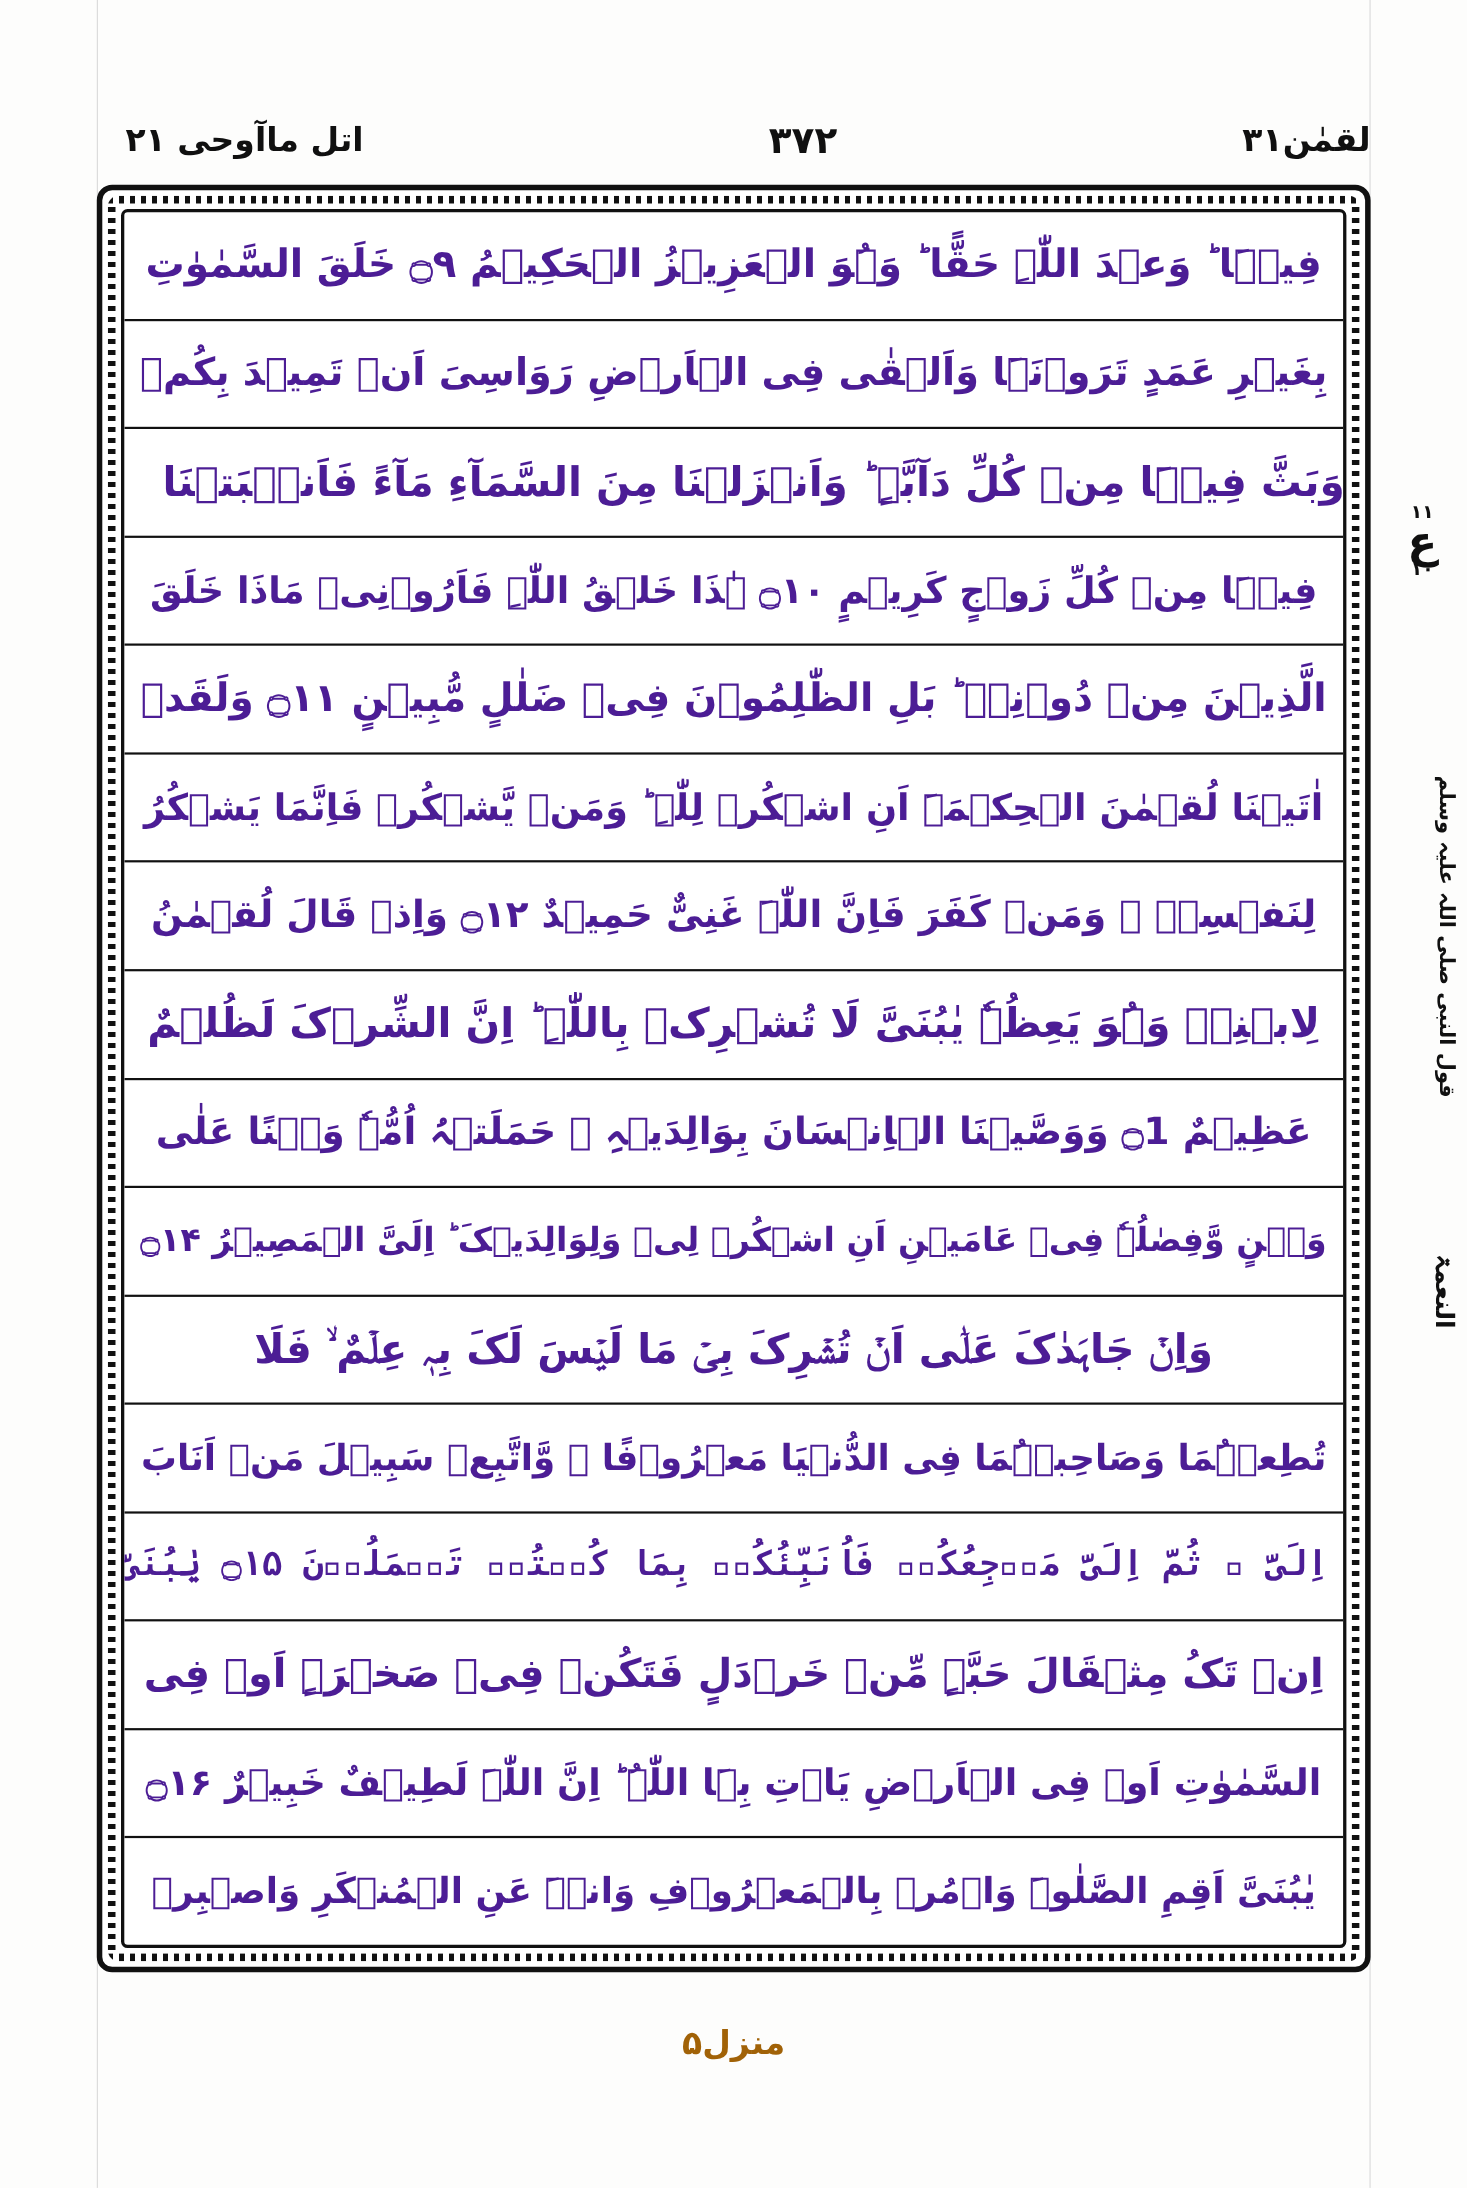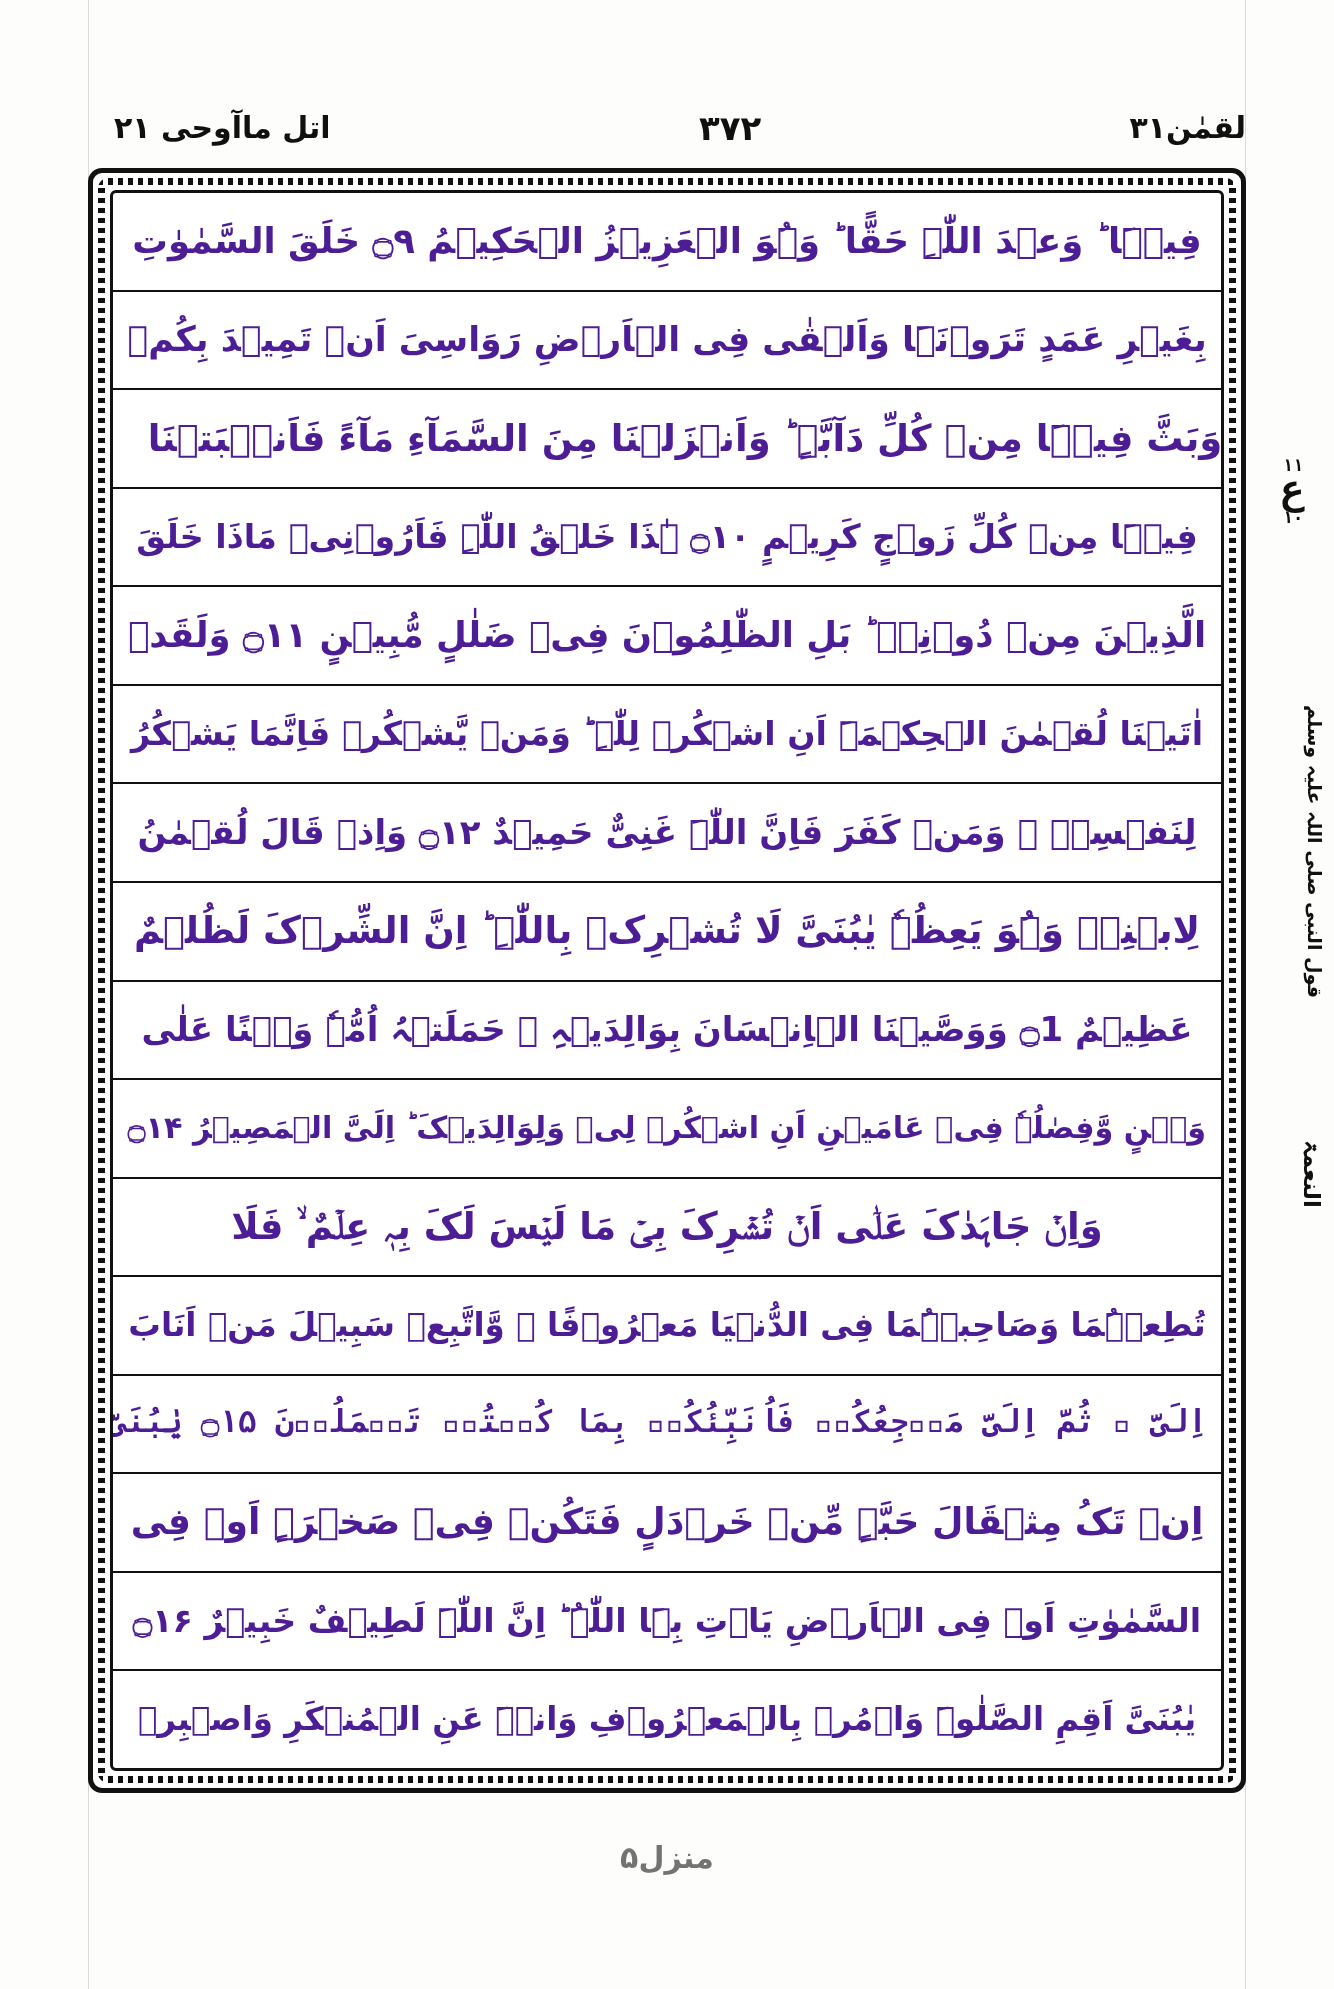--- a/index.html
+++ b/index.html
@@ -140,21 +140,20 @@
   }
   .ruku-mark {
     position: absolute;
     right: 10px;
     width: 62px;
     direction: rtl;
     text-align: center;
     font-weight: 700;
     color: #101010;
     line-height: 1.05;
-    font-family: Liberation Mono, monospace;
   }
   .ruku-mark .ruku-top    { font-size: 17px; display: block; }
   .ruku-mark .ruku-glyph  { font-size: 40px; display: block; margin: -4px 0; }
   .ruku-mark .ruku-bottom { font-size: 17px; display: block; }
 
   .side-note {
     position: absolute;
     right: 8px;
     width: 66px;
     writing-mode: vertical-rl;
@@ -173,21 +172,21 @@
     left: 0;
     right: 0;
     top: 1840px;
     text-align: center;
     direction: rtl;
   }
   .footer-text {
     font-family: "DejaVu Sans", "Liberation Sans", sans-serif;
     font-size: 30px;
     font-weight: 700;
-    color: #737373;
+    color: #a16207;
   }
 </style>
 </head>
 <body>
 
 <div class="page-sheet">
 
   <div class="trim-line left"></div>
   <div class="trim-line right"></div>
 

